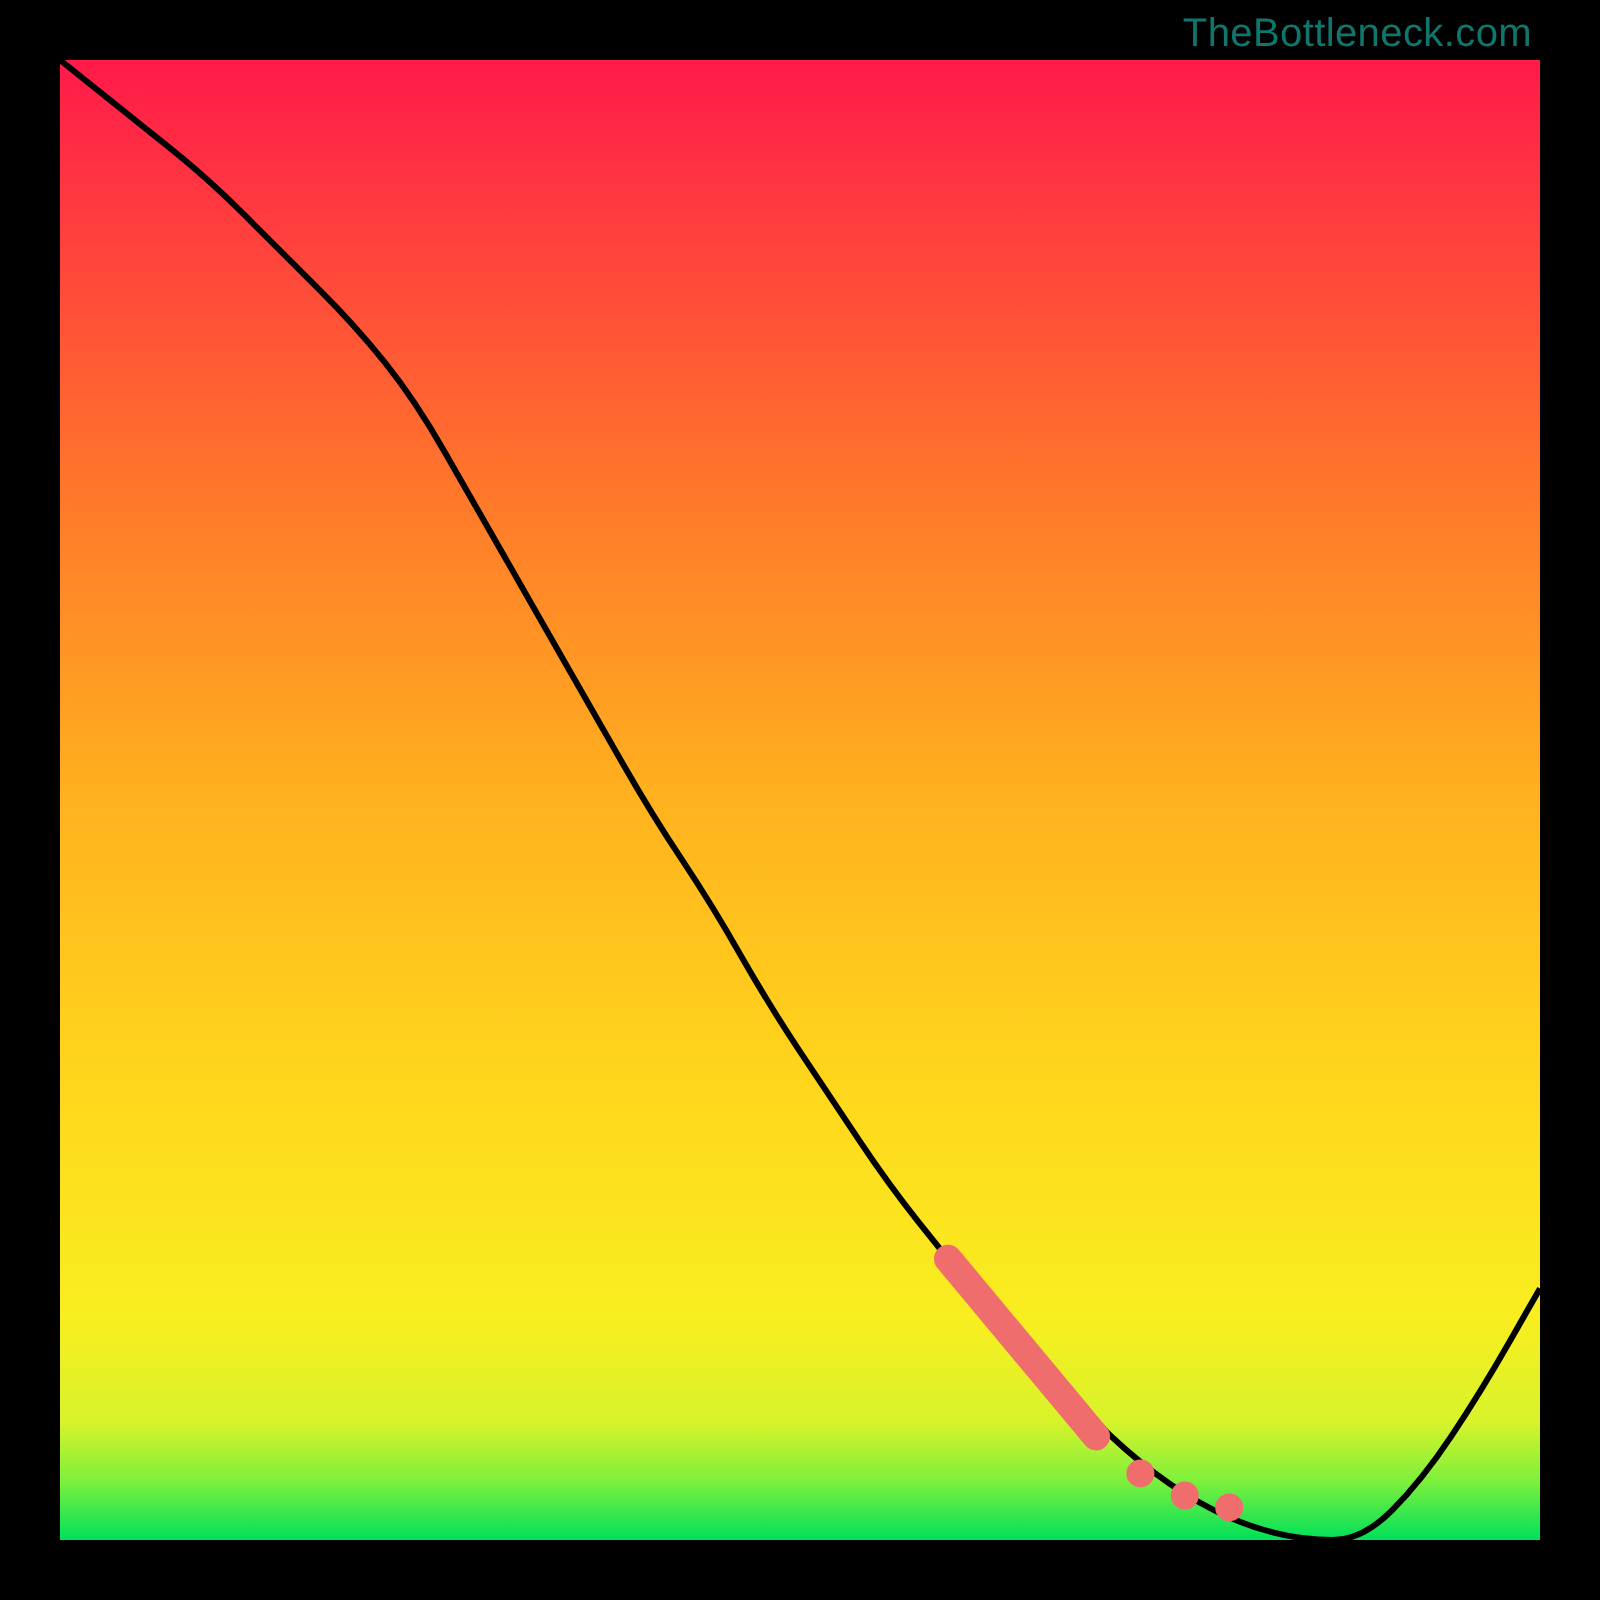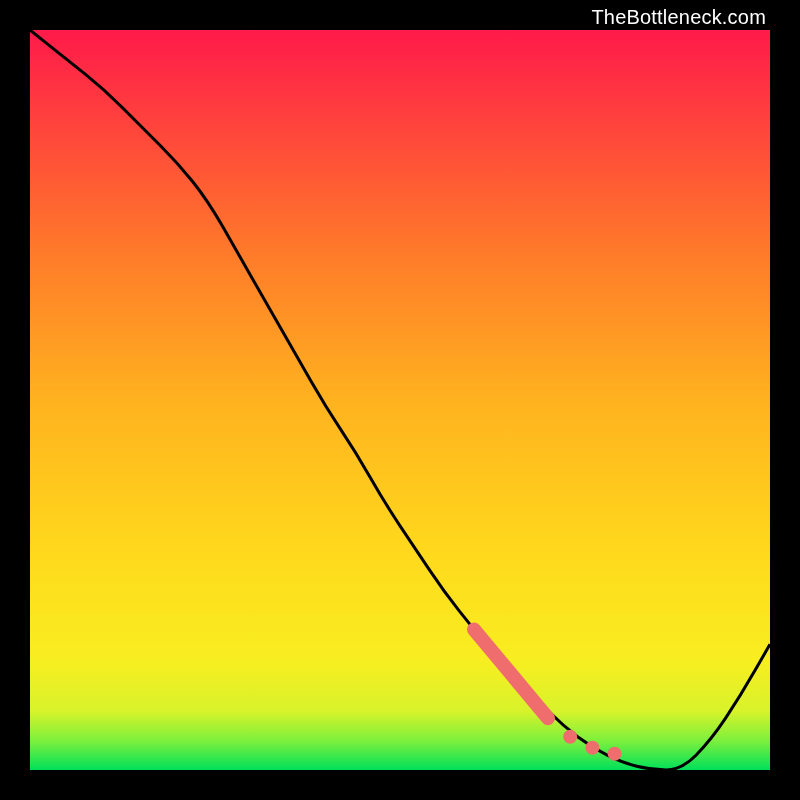--- a/index.html
+++ b/index.html
@@ -23,21 +23,21 @@
     position: absolute;
     left: 0;
     top: 0;
     width: 740px;
     height: 740px;
   }
   .attribution {
     position: absolute;
     top: 6px;
     right: 34px;
-    color: #ffffff;
+    color: #0f766e;
     font-size: 20px;
     font-weight: 500;
     letter-spacing: 0.2px;
   }
 </style>
 </head>
 <body>
 
 <div class="attribution">TheBottleneck.com</div>
 

